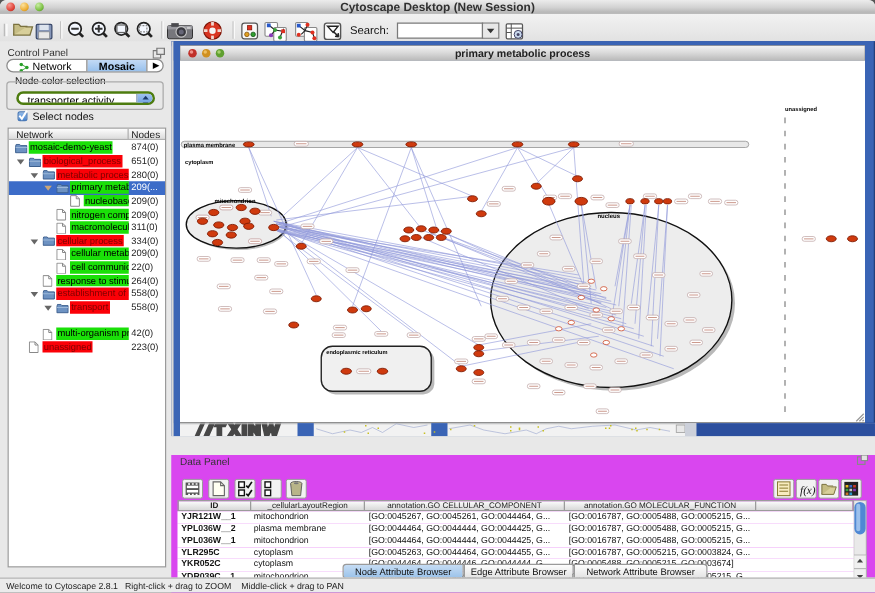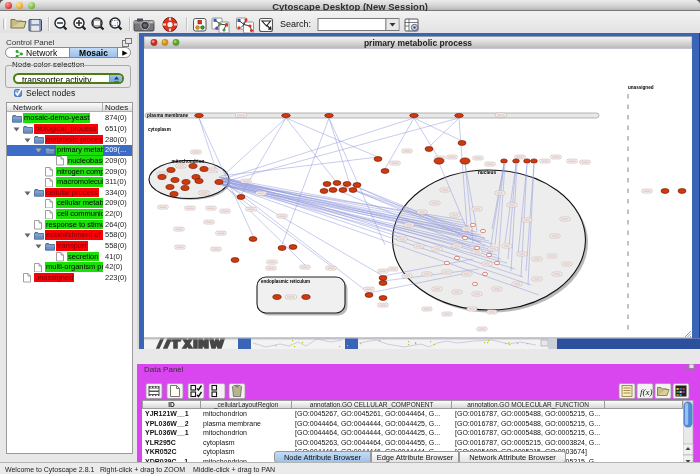--- a/index.html
+++ b/index.html
@@ -319,28 +319,20 @@
       <div class="trow" style="top:138.0px;">
           <svg style="position:absolute;left:28px;top:3px" width="7" height="5" viewBox="0 0 7 5">
             <path d="M0.5 0.5 L6.5 0.5 L3.5 4.5 Z" fill="#666"></path>
           </svg>
           <svg style="position:absolute;left:38px;top:1.5px" width="10" height="8" viewBox="0 0 10 8">
             <path d="M0.5 2 L0.5 7.2 L9.5 7.2 L9.5 1.5 L4.5 1.5 L3.7 0.5 L1 0.5 Z" fill="#6d92c2" stroke="#3c5f8e" stroke-width="0.8"></path>
             <path d="M0.5 3 L9.5 3" stroke="#9db8d8" stroke-width="0.8"></path>
           </svg>
           <span class="lab lr" style="position:absolute;left:49px;top:0;max-width:47px;">transport</span>
           <span class="val" style="">558(0)</span>
-        </div>
-      <div class="trow" style="top:148.6px;">
-          <svg style="position:absolute;left:49px;top:0.5px" width="8" height="9.5" viewBox="0 0 8 9.5">
-            <path d="M0.5 0.5 L5 0.5 L7.5 3 L7.5 9 L0.5 9 Z" fill="#fff" stroke="#888" stroke-width="0.8"></path>
-            <path d="M5 0.5 L5 3 L7.5 3" fill="none" stroke="#888" stroke-width="0.8"></path>
-          </svg>
-          <span class="lab lg" style="position:absolute;left:60px;top:0;max-width:36px;">secretion</span>
-          <span class="val" style="">41(0)</span>
         </div>
       <div class="trow" style="top:159.2px;">
           <svg style="position:absolute;left:27px;top:0.5px" width="8" height="9.5" viewBox="0 0 8 9.5">
             <path d="M0.5 0.5 L5 0.5 L7.5 3 L7.5 9 L0.5 9 Z" fill="#fff" stroke="#888" stroke-width="0.8"></path>
             <path d="M5 0.5 L5 3 L7.5 3" fill="none" stroke="#888" stroke-width="0.8"></path>
           </svg>
           <span class="lab lg" style="position:absolute;left:38px;top:0;max-width:58px;">multi-organism pro</span>
           <span class="val" style="">42(0)</span>
         </div>
       <div class="trow" style="top:169.9px;">

